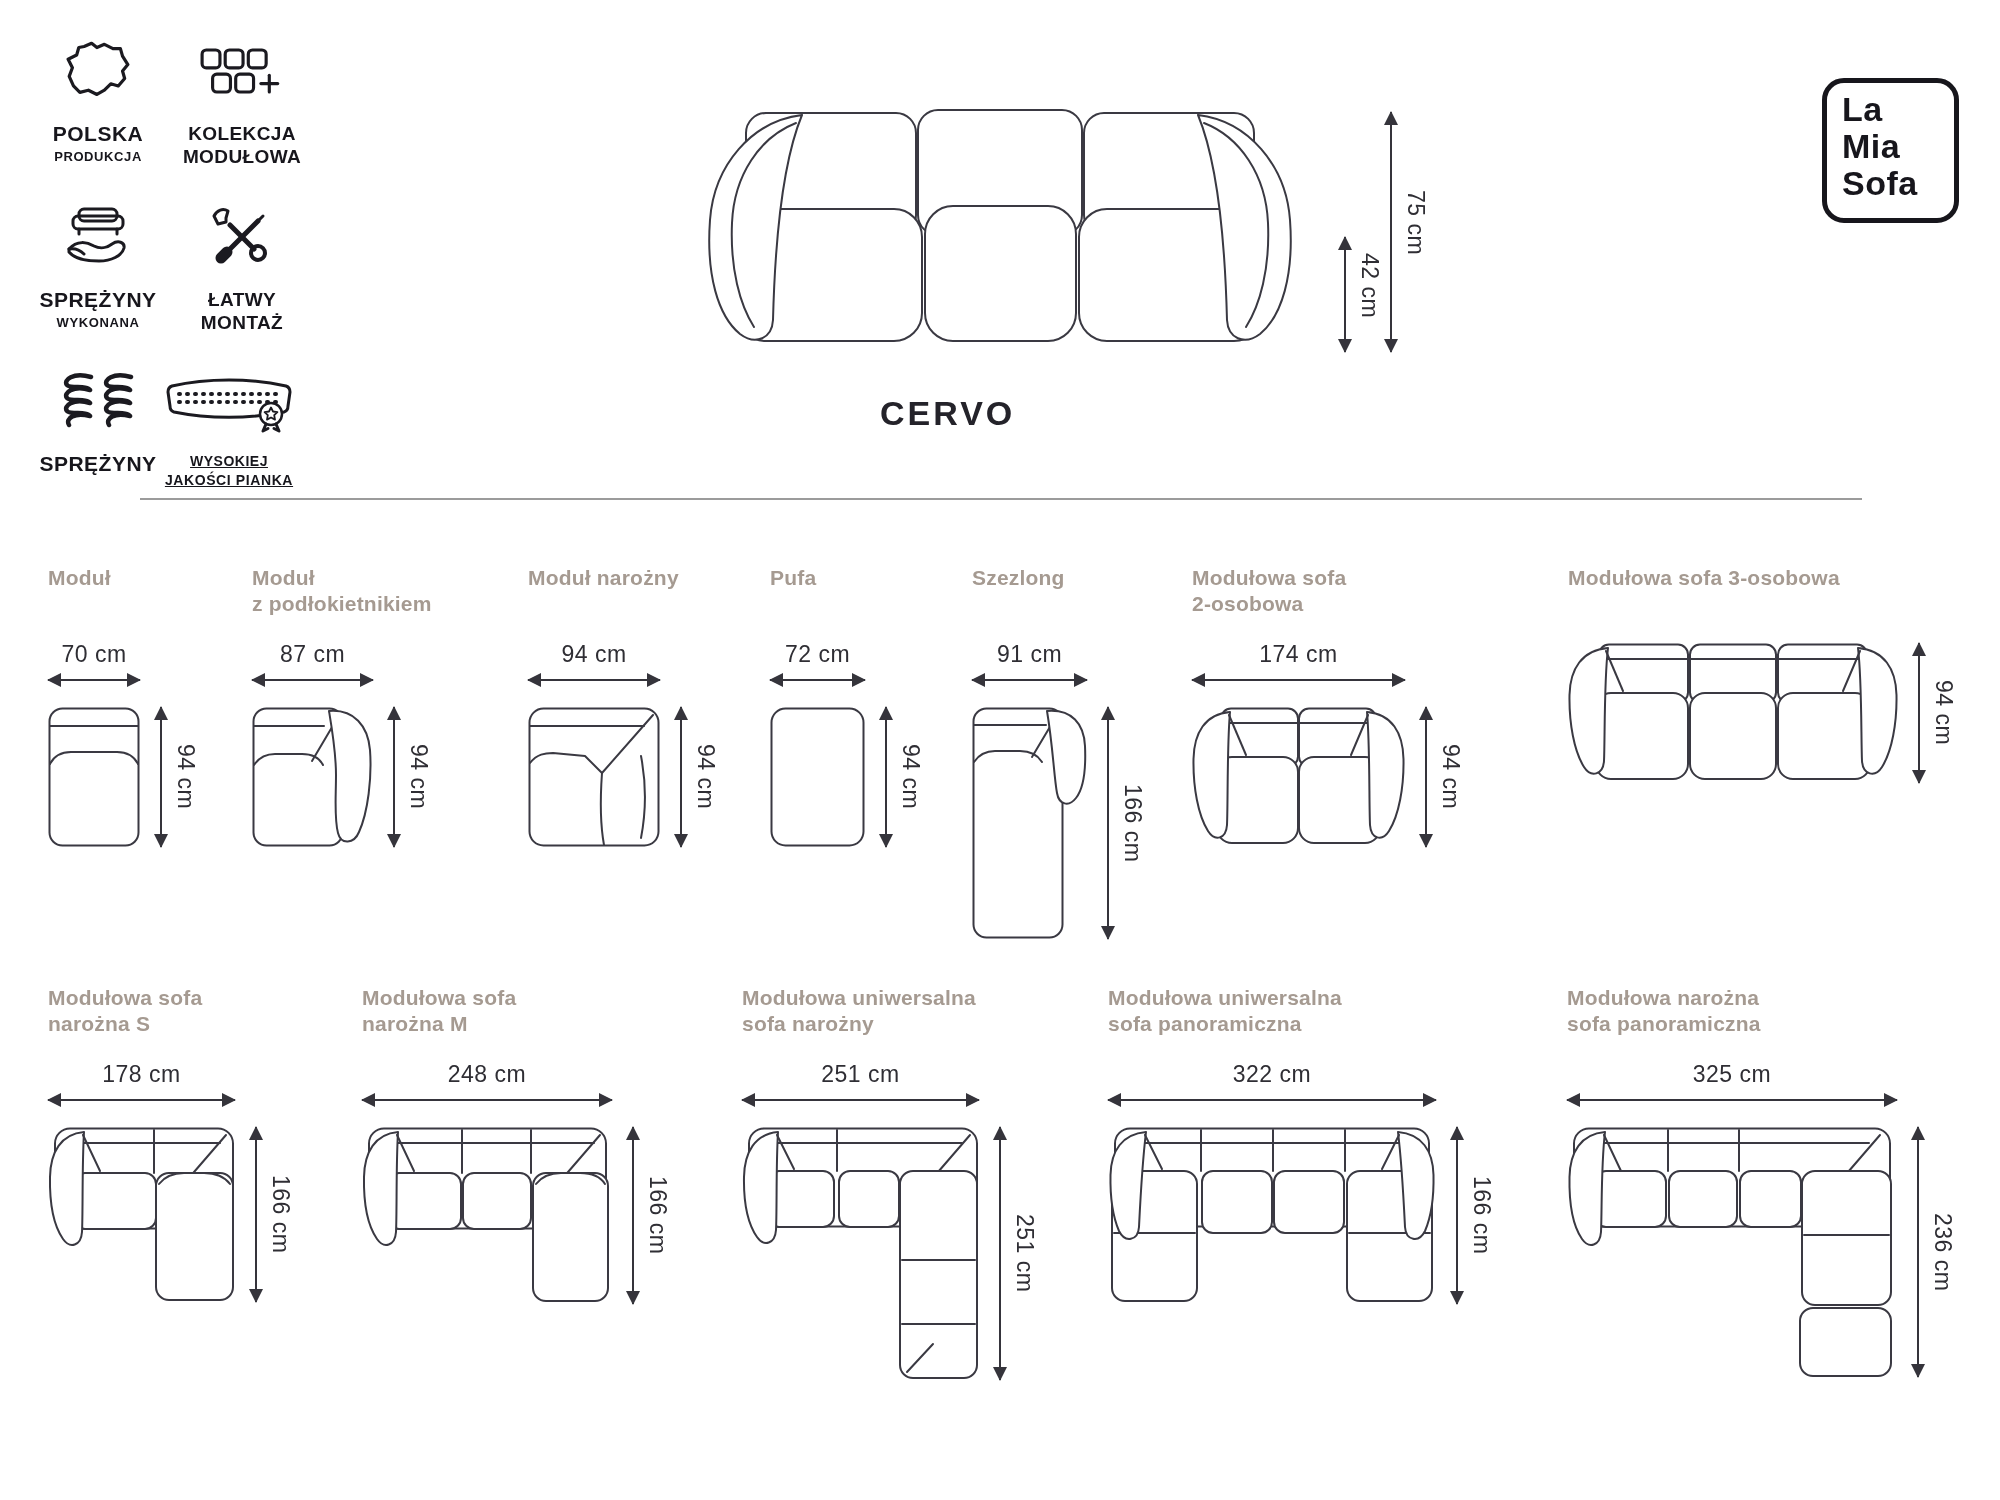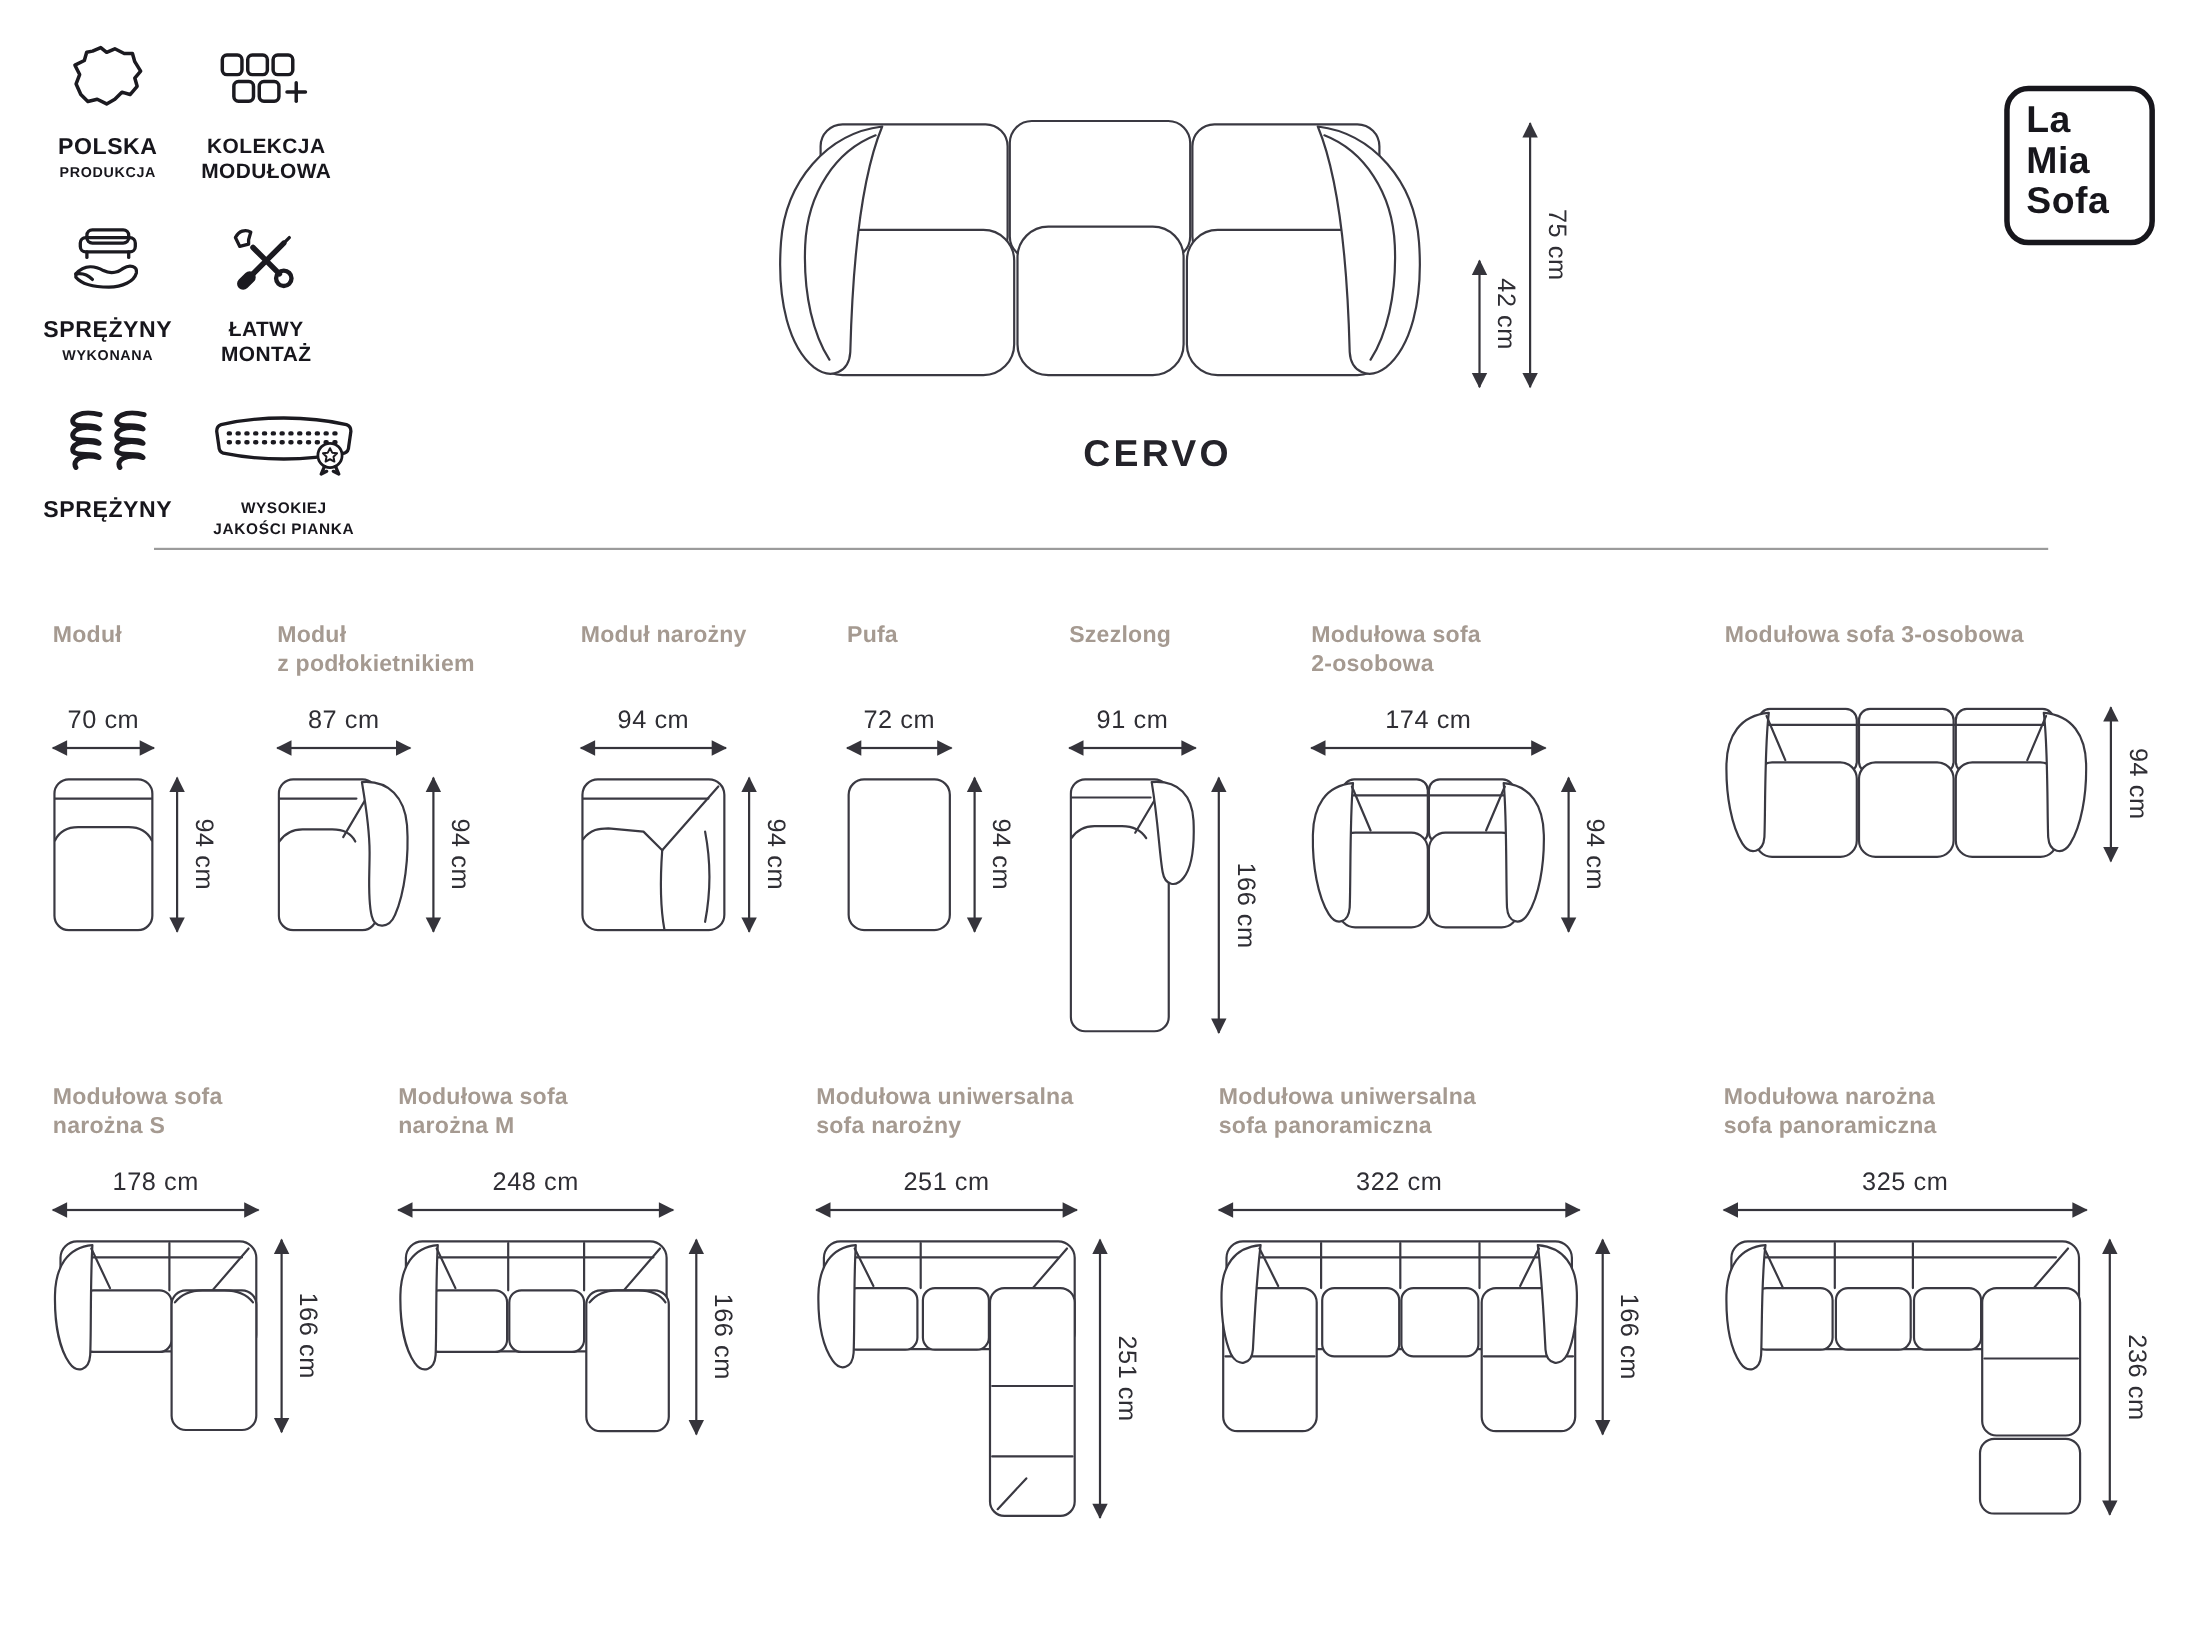--- a/index.html
+++ b/index.html
@@ -16,21 +16,21 @@
   .feat .l2:empty{display:none;}
   .icon{stroke:#1b1a20;fill:none;stroke-linecap:round;stroke-linejoin:round;}
 
   
   .logo{position:absolute;left:1822px;top:33px;width:112px;height:127px;
         border:5px solid #17161c;border-radius:22px;padding:8px 0 0 15px;
         font-weight:800;font-size:34px;line-height:37px;letter-spacing:.5px;color:#17161c;margin-top:45px;}
 
   
   .hero{position:absolute;left:690px;top:85px;}
-  .product-name{position:absolute;left:880px;top:394px;width:240px;text-align:right;
+  .product-name{position:absolute;left:880px;top:394px;width:240px;text-align:left;
         font-size:34px;font-weight:800;letter-spacing:3px;color:#24232a;}
   .divider{position:absolute;left:140px;top:498px;width:1722px;height:2px;background:#9b9b9b;}
 
   
   .draw{stroke:#3a3942;stroke-width:2;fill:none;stroke-linecap:round;stroke-linejoin:round;}
   .wfill{fill:#ffffff;}
 
   
   .arr-h{position:relative;height:0;border-top:2px solid #35343b;}
   .arr-h::before{content:"";position:absolute;left:-1px;top:-8px;border-style:solid;
@@ -124,21 +124,21 @@
         <line x1="46" y1="14" x2="51" y2="9" stroke-width="3"></line>
         <line x1="18" y1="18" x2="42" y2="42" stroke-width="5"></line>
         <path d="M14,15 L6,17 L2,9 C5,3 11,1 16,4 L14,11 Z"></path>
         <circle cx="46" cy="46" r="7" stroke-width="4"></circle>
       </svg>
     </div>
     <div class="l1">ŁATWY</div>
     <div class="l2">MONTAŻ</div>
   </div>
 
-  <div class="feat fine" style="left:174px;top:366px;width:168px;">
+  <div class="feat fine" style="left:145px;top:366px;width:168px;text-decoration:underline;">
     <div class="ic" style="height:74px;">
       <svg class="icon" width="134" height="60" viewBox="0 0 134 60" stroke-width="3">
         <path d="M10,13 C45,5 89,5 124,13 C127,14 128,16 128,19 L126,33 C126,36 125,38 122,39 C88,46 46,46 12,39 C9,38 8,36 8,33 L6,19 C6,16 7,14 10,13 Z"></path>
         <line x1="17" y1="21" x2="115" y2="21" stroke-width="4" stroke-dasharray="1 7"></line>
         <line x1="17" y1="29" x2="115" y2="29" stroke-width="4" stroke-dasharray="1 7"></line>
         <circle class="wfill" cx="109" cy="41" r="11" stroke-width="2.5"></circle>
         <path d="M109,34.5 l2,4 4.4,0.6 -3.2,3.1 0.8,4.4 -4,-2.1 -4,2.1 0.8,-4.4 -3.2,-3.1 4.4,-0.6 Z" stroke-width="1.8"></path>
         <path d="M104,51 L101,58 L106,55.5"></path>
           <path d="M114,51 L117,58 L112,55.5"></path>
       </svg>

